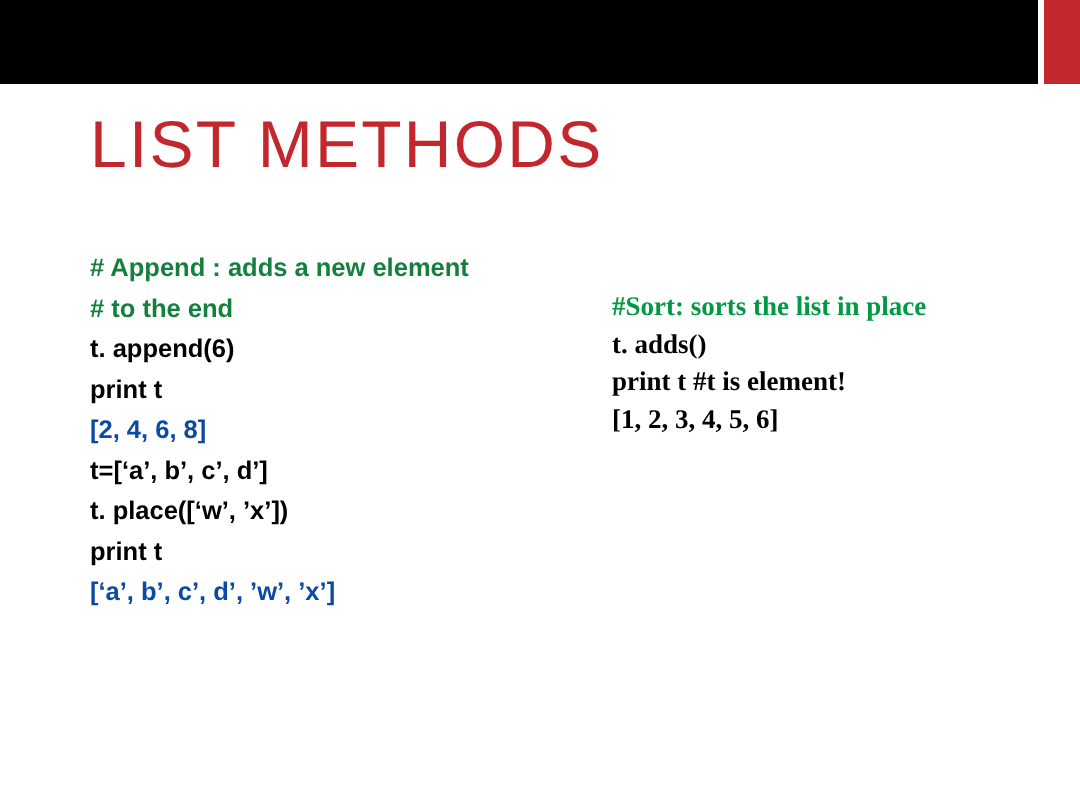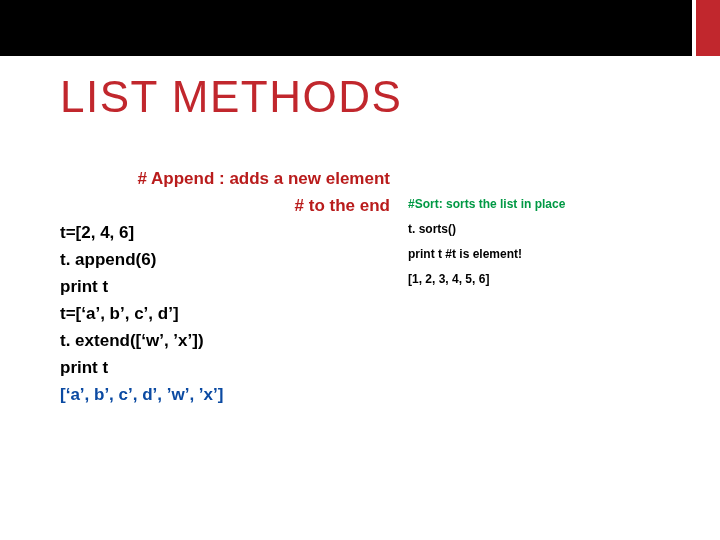--- a/index.html
+++ b/index.html
@@ -47,51 +47,52 @@
     left: 408px;
     width: 290px;
   }
   .line {
     font-weight: bold;
     font-size: 17px;
     line-height: 27px;
     color: #000000;
     white-space: nowrap;
   }
-  .line.green { color: #b91c1c; text-align: right; }
+  .line.green { color: #15803d; }
   .line.blue  { color: #0b4aa2; }
   .rline {
     font-weight: bold;
-    font-size: 12px;
+    font-size: 18px;
     line-height: 25px;
     color: #000000;
     white-space: nowrap;
+    font-family: Liberation Serif, serif;
   }
   .rline.green { color: #009944; }
 </style>
 </head>
 <body>
 
 <div class="slide">
   <div class="topbar-black"></div>
   <div class="topbar-red"></div>
 
   <div class="title">LIST METHODS</div>
 
   <div class="col-left">
     <div class="line green"># Append  : adds a new element</div>
     <div class="line green"># to the end</div>
-    <div class="line">t=[2, 4, 6]</div>
     <div class="line">t. append(6)</div>
     <div class="line">print t</div>
+    <div class="line blue">[2, 4, 6, 8]</div>
     <div class="line">t=[‘a’, b’, c’, d’]</div>
-    <div class="line">t. extend([‘w’, ’x’])</div>
+    <div class="line">t. place([‘w’, ’x’])</div>
     <div class="line">print t</div>
     <div class="line blue">[‘a’, b’, c’, d’, ’w’, ’x’]</div>
   </div>
 
   <div class="col-right">
     <div class="rline green">#Sort: sorts the list in place</div>
-    <div class="rline">t. sorts()</div>
+    <div class="rline">t. adds()</div>
     <div class="rline">print t      #t is element!</div>
     <div class="rline">[1, 2, 3, 4, 5, 6]</div>
   </div>
 </div>
 
 </body></html>

